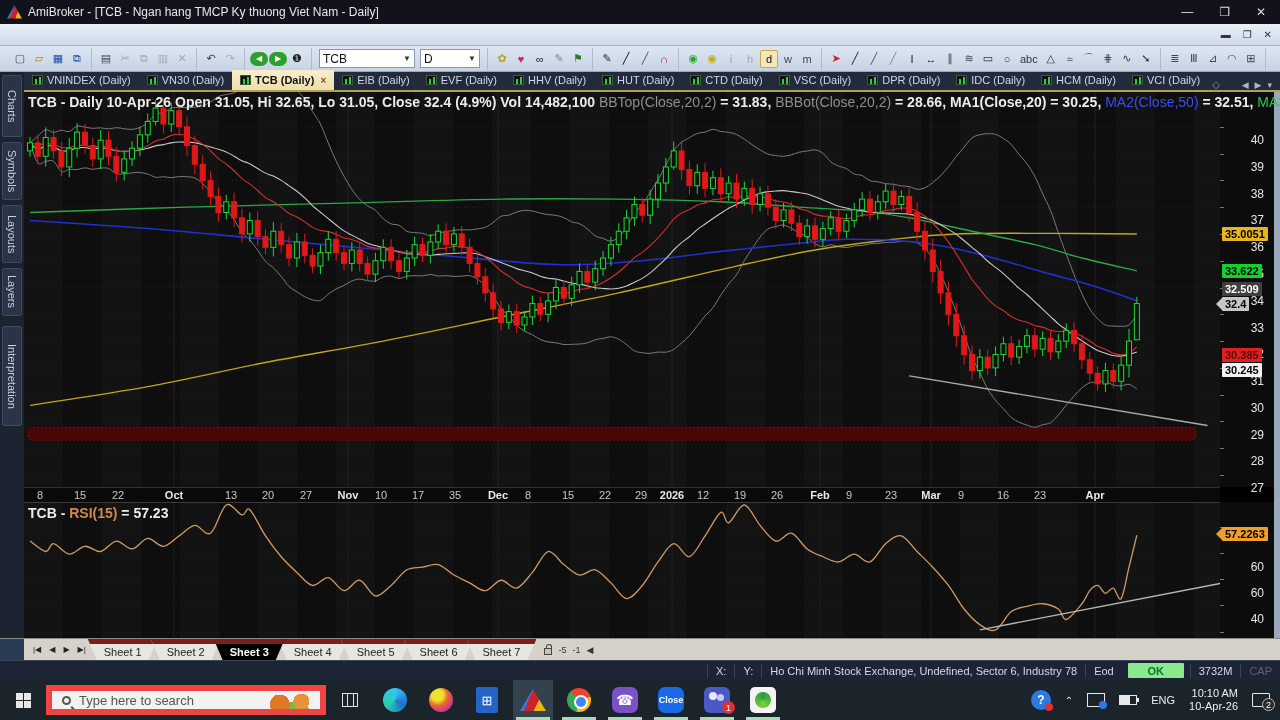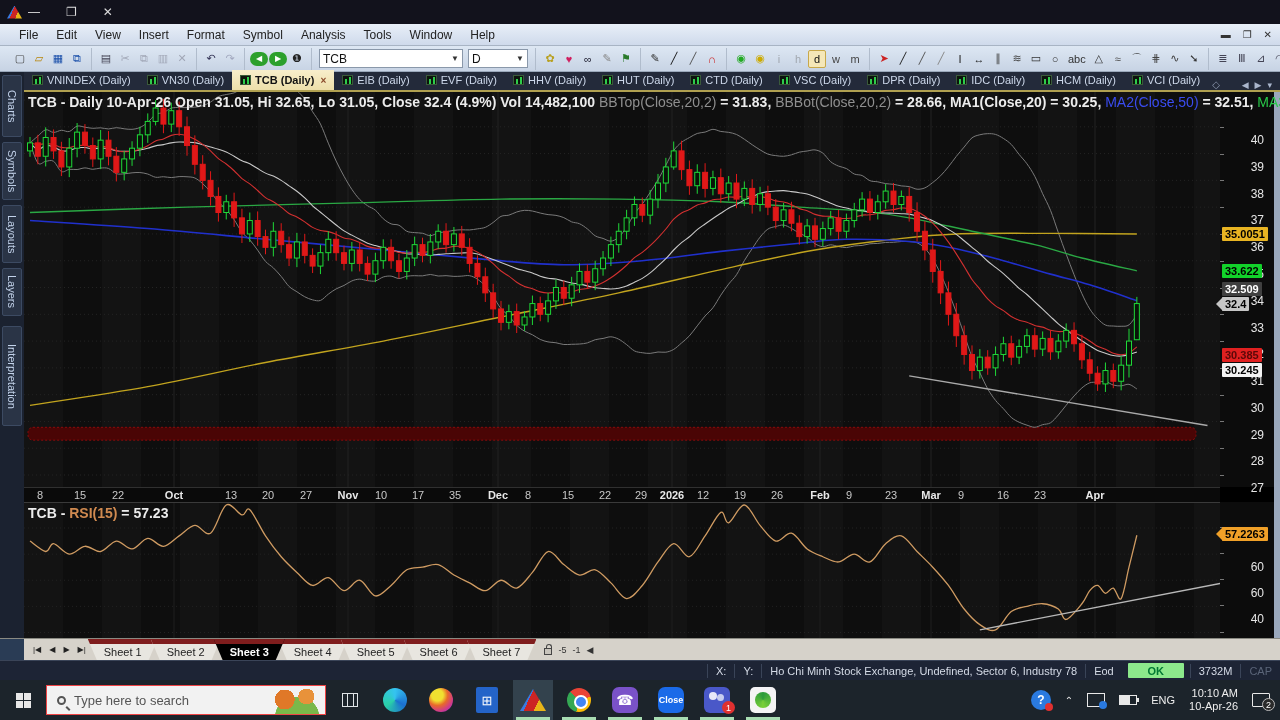--- a/index.html
+++ b/index.html
@@ -109,21 +109,21 @@
   .ok-badge { background:#8ce88c; color:#073; font-weight:bold; width:56px; justify-content:center;
     display:flex; border-radius:1px; height:15px; align-items:center; margin:0 6px; }
   .cap-dim { color:#5a6478; }
 
   
   .taskbar { position:absolute; left:0; top:680px; width:1280px; height:40px; background:#1c242b;
     display:flex; align-items:center; color:#eee; }
   .start-btn { width:46px; height:40px; display:flex; align-items:center; justify-content:center; }
   .win-logo { width:15px; height:15px; display:grid; grid-template-columns:7px 7px; gap:1px; }
   .win-logo i { background:#e8e8e8; height:7px; }
-  .search-box { width:280px; height:30px; background:#f2f2f2; border:1px solid #ef4444; display:flex;
+  .search-box { width:280px; height:30px; background:#f2f2f2; border:6px solid #ef4444; display:flex;
     align-items:center; color:#555; font-size:13px; gap:8px; padding-left:10px; position:relative; overflow:hidden; }
   .mag-ico { width:9px; height:9px; border:2px solid #555; border-radius:50%; position:relative; flex:none; }
   .mag-ico::after { content:""; position:absolute; width:2px; height:5px; background:#555;
     left:8px; top:8px; transform:rotate(-45deg); }
   .fox-art { position:absolute; right:0; top:0; width:62px; height:30px;
     background:radial-gradient(circle at 70% 35%, #e8923a 0 8px, transparent 8px),
                radial-gradient(circle at 35% 45%, #e07828 0 10px, transparent 10px),
                radial-gradient(ellipse at 55% 100%, #7ab84a 0 45%, transparent 46%),
                linear-gradient(#f2f2f2,#f2f2f2); }
   .tv-ico { width:16px; height:14px; border:1px solid #dfe3e6; margin:0 14px 0 16px;
@@ -172,29 +172,29 @@
     background:#2a2a2a; border:1px solid #bbb; color:#fff; font-size:9px; display:flex;
     align-items:center; justify-content:center; }
 </style>
 </head>
 <body>
 
 <div id="screen">
 
   <div class="titlebar">
     <div class="app-logo"></div>
+    <div class="title-text">AmiBroker - [TCB - Ngan hang TMCP Ky thuong Viet Nam - Daily]</div>
     <div class="win-controls">
       <span>—</span>
       <span>❐</span>
       <span>✕</span>
     </div>
   </div>
 
   <div class="menubar">
-    <span id="menu-items"><span class="menu-item">File</span><span class="menu-item">Edit</span><span class="menu-item">View</span><span class="menu-item">Insert</span><span class="menu-item">Format</span><span class="menu-item">Symbol</span><span class="menu-item">Analysis</span><span class="menu-item">Tools</span><span class="menu-item">Window</span><span class="menu-item">Help</span></span>
     <div class="mdi-controls">
       <span>▬</span>
       <span>❐</span>
       <span>✕</span>
     </div>
   </div>
 
   <div class="toolbar" id="toolbar">
       <div class="tb-group">
         <div class="tb-btn" style="color: rgb(68, 68, 68);">▢</div>
@@ -212,21 +212,21 @@
       <div class="tb-group">
         <div class="tb-btn" style="color: rgb(51, 51, 85);">↶</div>
         <div class="tb-btn grayed" style="color: rgb(102, 102, 136);">↷</div>
       </div>
       <div class="tb-group">
         <div class="tb-btn pill" style="color: rgb(255, 255, 255);">◀</div>
         <div class="tb-btn pill" style="color: rgb(255, 255, 255);">▶</div>
         <div class="tb-btn" style="color: rgb(34, 34, 34);">❶</div>
       </div>
       <div class="tb-group">
-        <div class="tb-combo" style="width: 144px;">
+        <div class="tb-combo" style="width: 96px;">
           <span>TCB</span>
           <span class="arrow">▼</span>
         </div>
         <div class="tb-combo" style="width: 60px;">
           <span>D</span>
           <span class="arrow">▼</span>
         </div>
       </div>
       <div class="tb-group">
         <div class="tb-btn" style="color: rgb(184, 160, 32);">✿</div>

